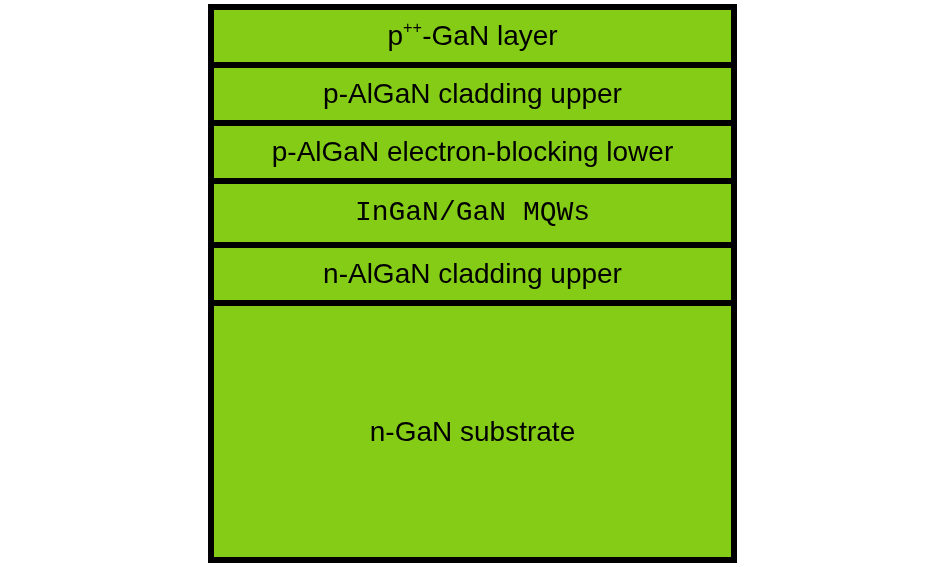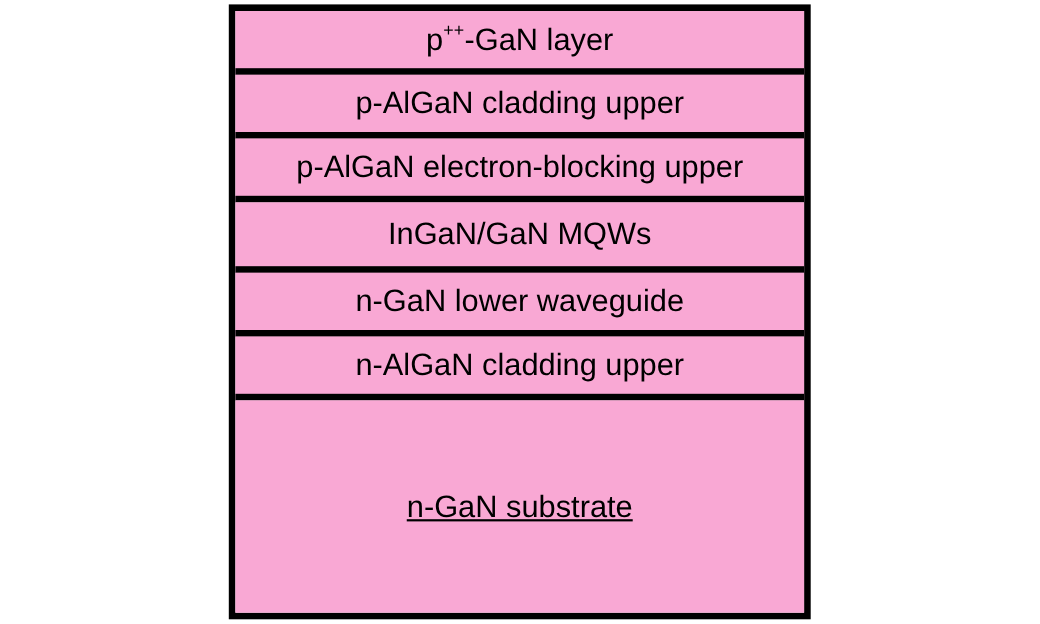--- a/index.html
+++ b/index.html
@@ -26,34 +26,34 @@
     display: flex;
     flex-direction: column;
   }
   .layer {
     flex: 0 0 auto;
     height: 52px;
     border-bottom: 6px solid #000000;
     display: flex;
     align-items: center;
     justify-content: center;
-    background: #f9a8d4;
+    background: #84cc16;
     color: #000000;
     font-size: 28px;
     line-height: 1;
     white-space: nowrap;
   }
   .layer.tall-mqw {
     height: 58px;
+    font-family: Liberation Mono, monospace;
   }
   .layer:last-child {
     flex: 1 1 auto;
     height: auto;
     border-bottom: none;
-    text-decoration: underline;
   }
   .layer sup {
     font-size: 0.58em;
     line-height: 0;
     vertical-align: super;
     position: relative;
     top: -0.12em;
     letter-spacing: 0.01em;
   }
 </style>
@@ -66,30 +66,27 @@
     <span class="label"><span>p</span><sup>++</sup><span>-GaN layer</span></span>
   </div>
 
 
   <div class="layer">
     <span class="label">p-AlGaN cladding upper</span>
   </div>
 
 
   <div class="layer">
-    <span class="label">p-AlGaN electron-blocking upper</span>
+    <span class="label">p-AlGaN electron-blocking lower</span>
   </div>
 
   <div class="layer tall-mqw">
     <span class="label">InGaN/GaN MQWs</span>
   </div>
 
-  <div class="layer">
-    <span class="label">n-GaN lower waveguide</span>
-  </div>
 
   <div class="layer">
     <span class="label">n-AlGaN cladding upper</span>
   </div>
 
   <div class="layer">
     <span class="label">n-GaN substrate</span>
   </div>
 
 </div>

